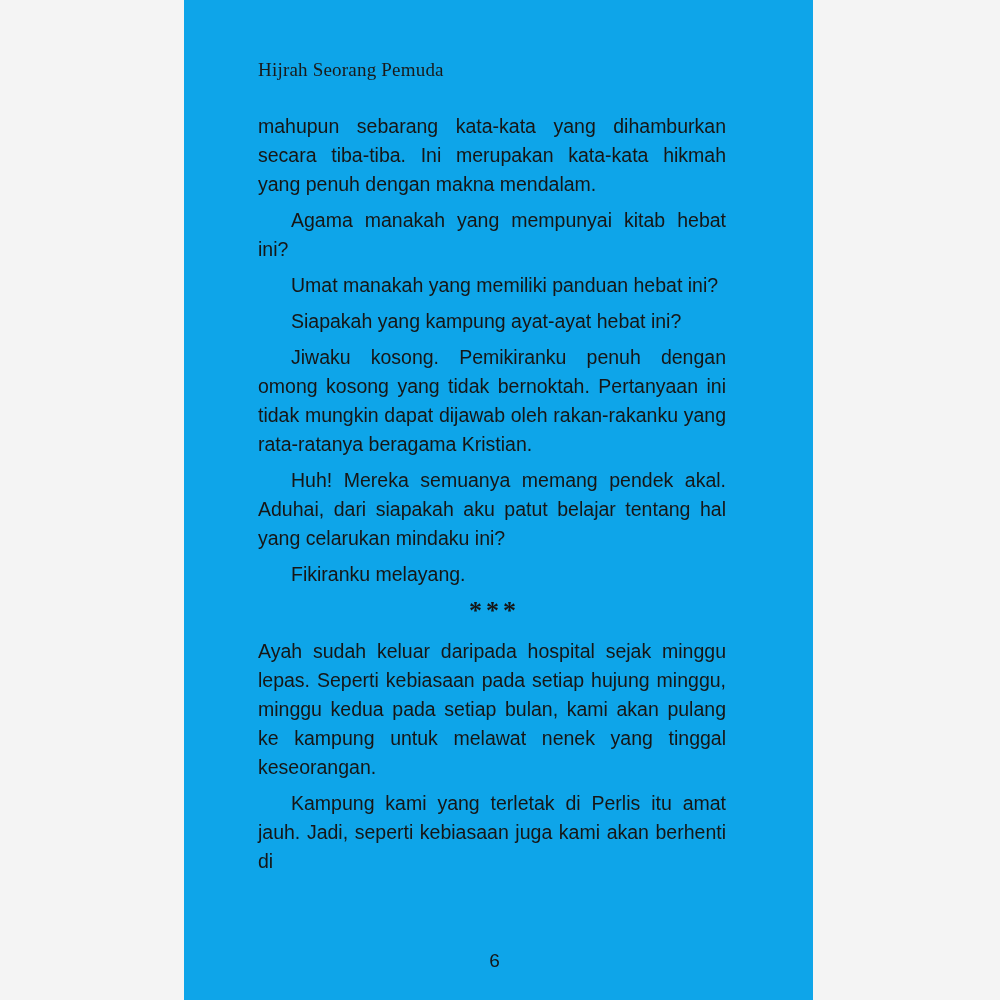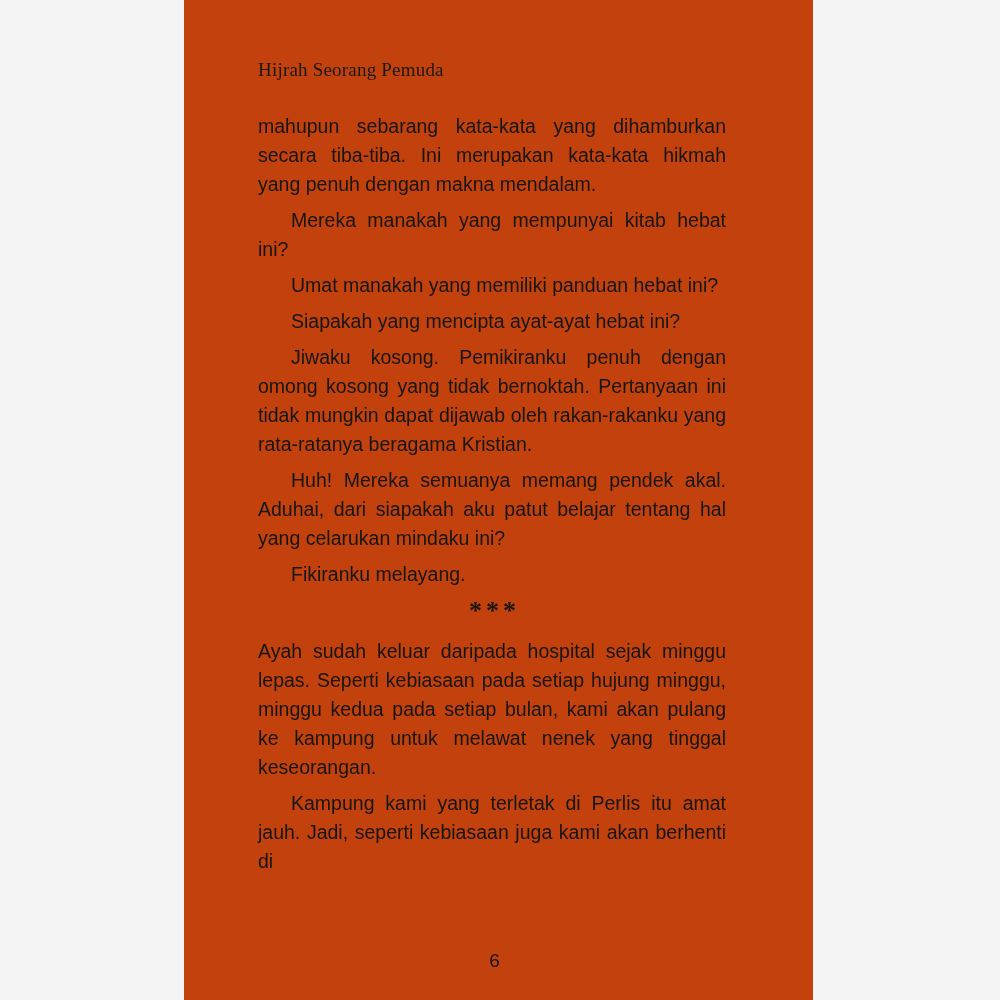--- a/index.html
+++ b/index.html
@@ -17,21 +17,21 @@
     position: relative;
     width: 1000px;
     height: 1000px;
   }
   .page {
     position: absolute;
     left: 184px;
     top: 0;
     width: 629px;
     height: 1000px;
-    background: #c2410c;
+    background: #0ea5e9;
     box-sizing: border-box;
     padding: 58px 82px 0 74px;
   }
   .running-head {
     font-family: "Liberation Serif", serif;
     font-size: 19px;
     line-height: 24px;
     color: #1a1a1a;
     margin: 0 0 30px 0;
     letter-spacing: 0.2px;
@@ -71,25 +71,25 @@
 <body>
 
 <div class="stage">
   <div class="page">
 
     <div class="running-head">Hijrah Seorang Pemuda</div>
 
     <div class="body-text">
       <p>mahupun sebarang kata-kata yang dihamburkan secara tiba-tiba. Ini merupakan kata-kata hikmah yang penuh dengan makna mendalam.</p>
 
-      <p class="indent">Mereka manakah yang mempunyai kitab hebat ini?</p>
+      <p class="indent">Agama manakah yang mempunyai kitab hebat ini?</p>
 
       <p class="indent">Umat manakah yang memiliki panduan hebat ini?</p>
 
-      <p class="indent">Siapakah yang mencipta ayat-ayat hebat ini?</p>
+      <p class="indent">Siapakah yang kampung ayat-ayat hebat ini?</p>
 
 
 
       <p class="indent">Jiwaku kosong. Pemikiranku penuh dengan omong kosong yang tidak bernoktah. Pertanyaan ini tidak mungkin dapat dijawab oleh rakan-rakanku yang rata-ratanya beragama Kristian.</p>
 
 
       <p class="indent">Huh! Mereka semuanya memang pendek akal. Aduhai, dari siapakah aku patut belajar tentang hal yang celarukan mindaku ini?</p>
 
       <p class="indent">Fikiranku melayang.</p>
 

